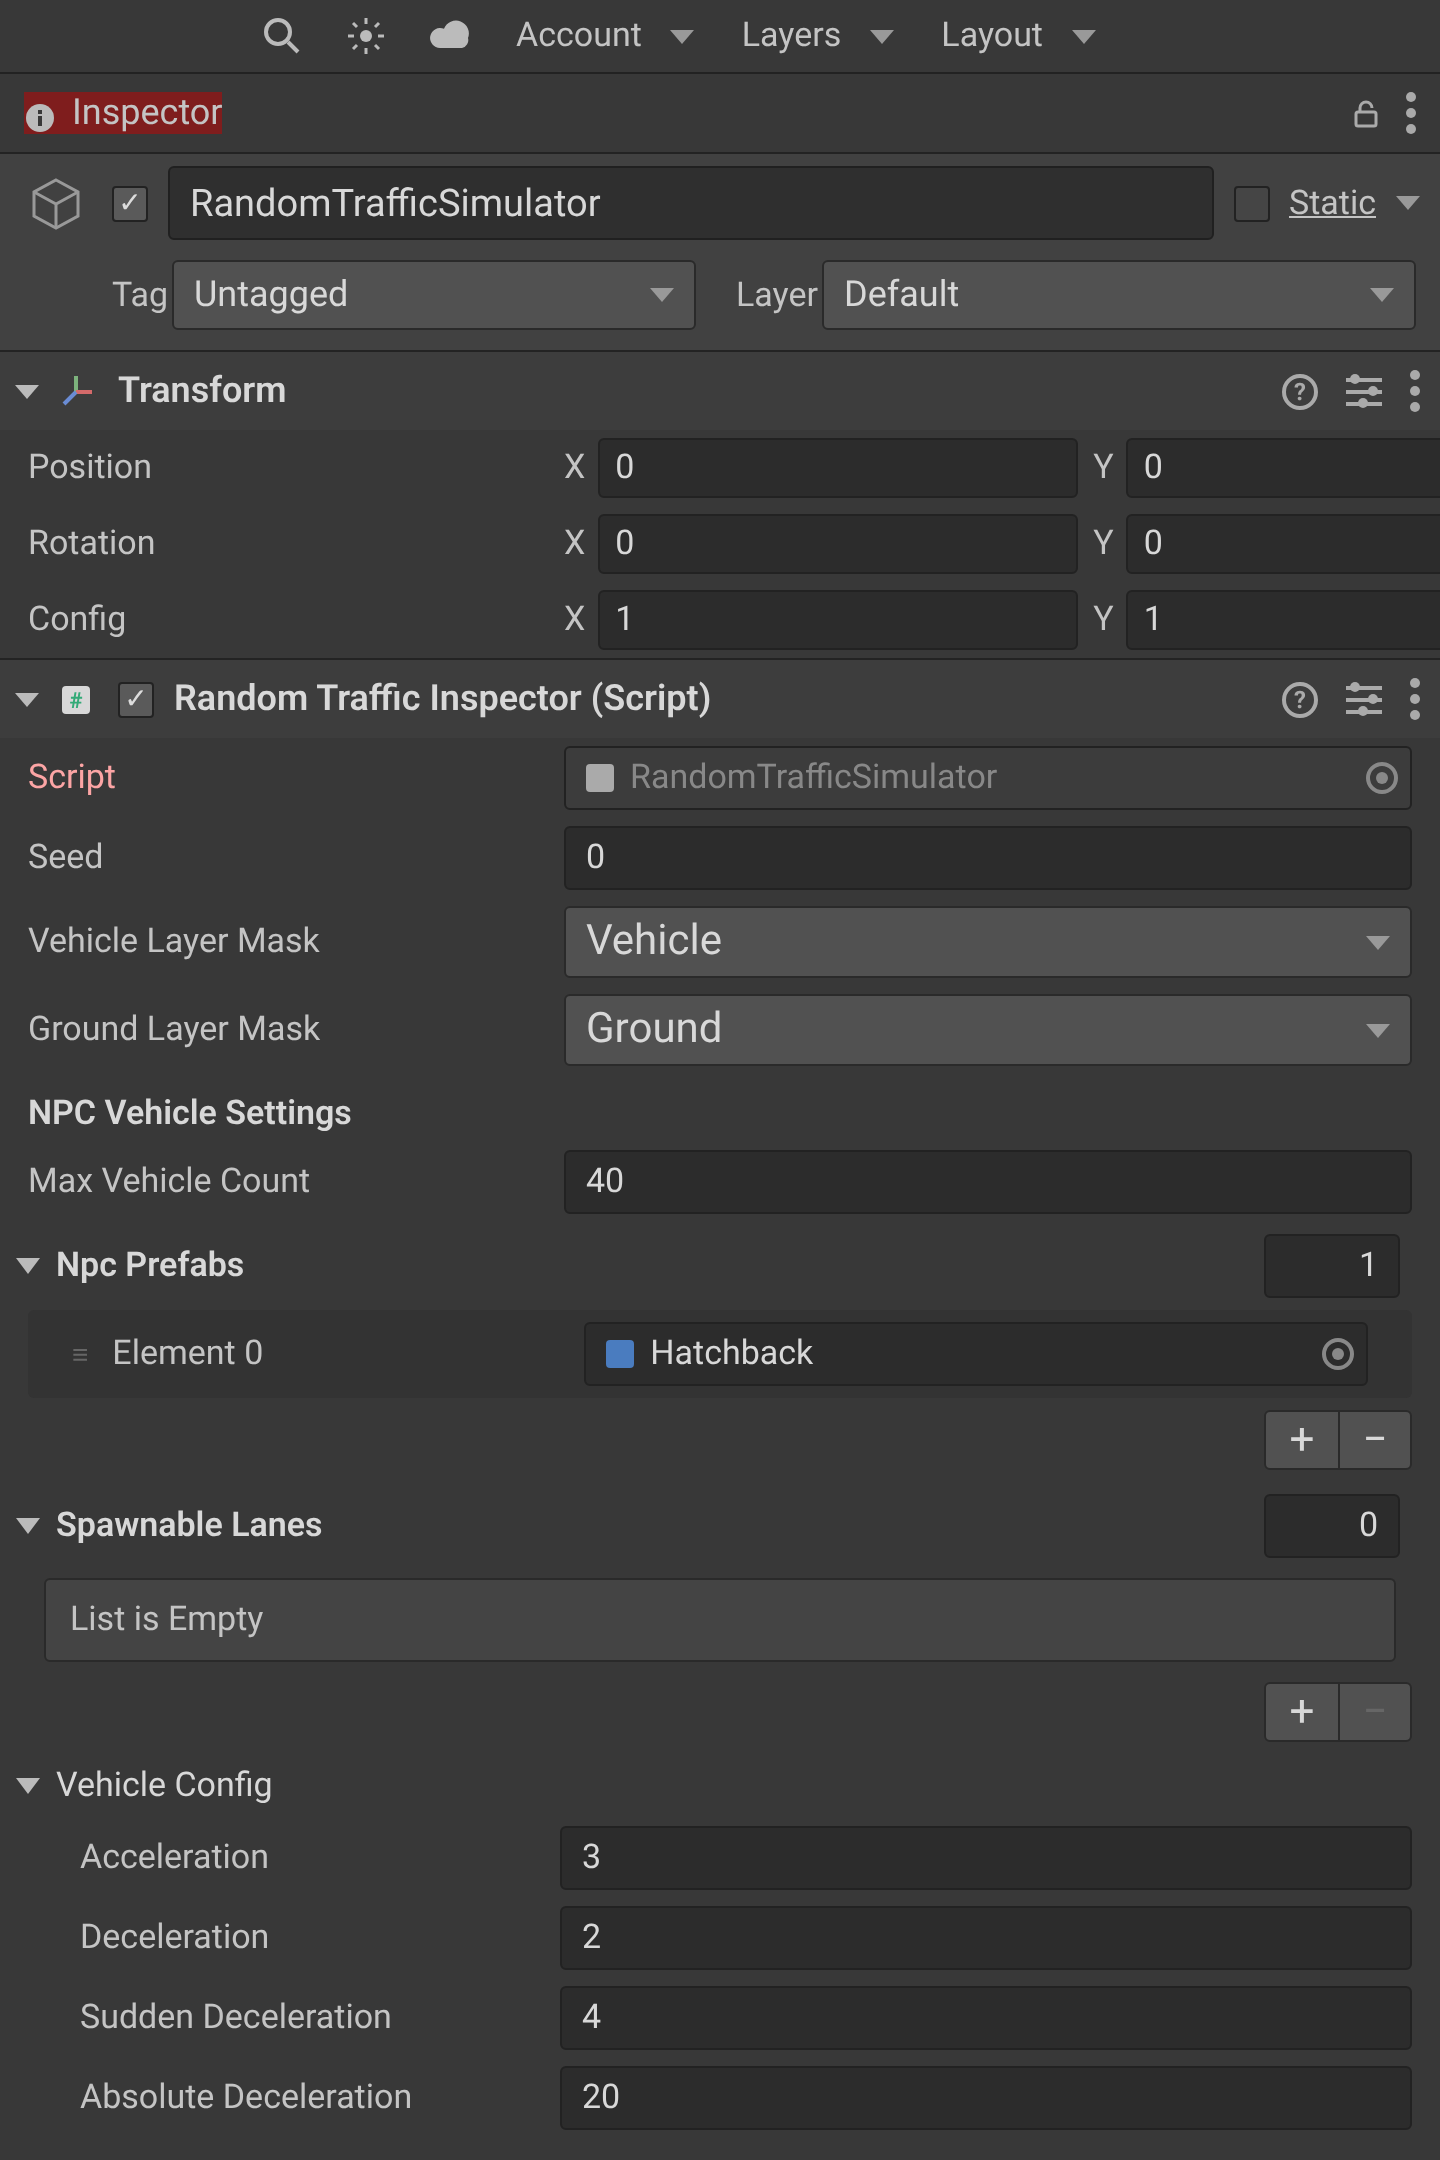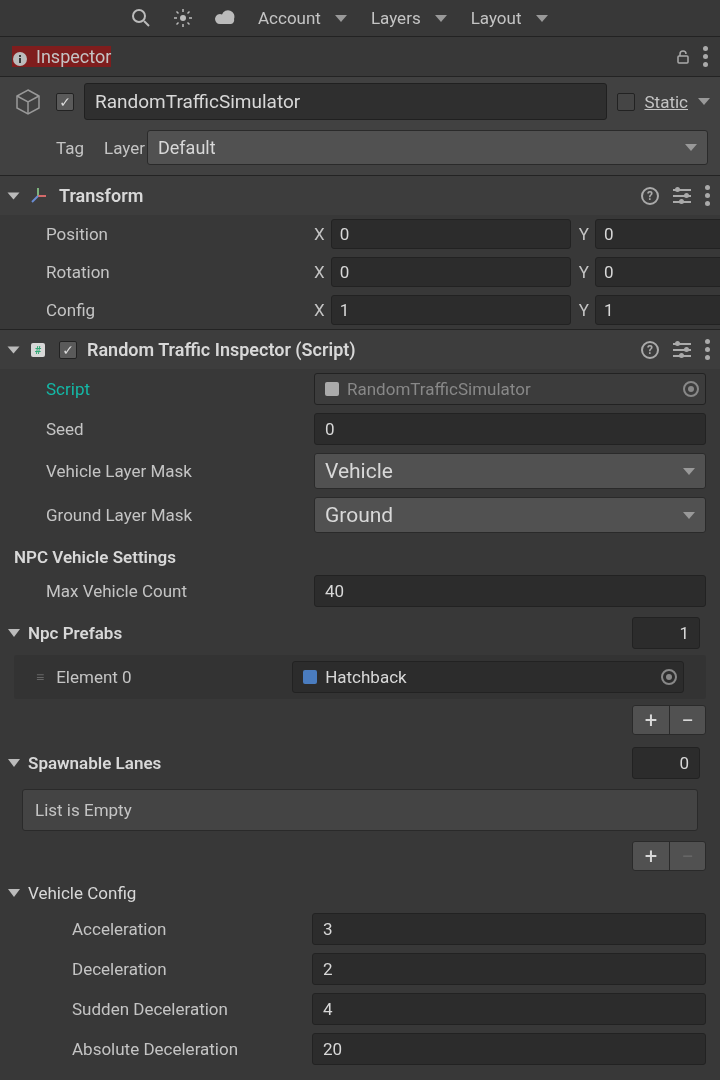--- a/index.html
+++ b/index.html
@@ -43,21 +43,21 @@
   .sliders-ic .ln { height: 2px; background: #aaa; position: relative; }
   .sliders-ic .ln::after { content:''; position:absolute; width:5px; height:5px; background:#aaa; border-radius:50%; top:-2px; }
   .sliders-ic .ln:nth-child(1)::after { left: 2px; }
   .sliders-ic .ln:nth-child(2)::after { right: 2px; }
   .sliders-ic .ln:nth-child(3)::after { left: 6px; }
   .kebab { width: 5px; display:flex; flex-direction:column; gap:3px; }
   .kebab div { width:5px; height:5px; background:#aaa; border-radius:50%; }
 
   .prop-body { background: #383838; }
   .prop-row { display: flex; align-items: center; padding: 4px 14px; min-height: 32px; gap: 8px; }
-  .prop-label { width: 260px; color: #c4c4c4; flex-shrink: 0; margin-left: 32px; }
+  .prop-label { width: 260px; color: #c4c4c4; flex-shrink: 0; }
   .vec3 { display: flex; flex: 1; gap: 8px; align-items: center; }
   .vec-cell { display: flex; align-items: center; gap: 6px; flex: 1; }
   .vec-axis { color: #c4c4c4; }
   .num-input { flex: 1; min-width: 0; background: #2c2c2c; border: 1px solid #222; border-radius: 3px; color: #d8d8d8; padding: 4px 8px; font-size: 17px; }
   .full-input { flex: 1; background: #2c2c2c; border: 1px solid #222; border-radius: 3px; color: #d8d8d8; padding: 5px 10px; font-size: 17px; }
   .full-dd { flex: 1; background: #515151; border: 1px solid #2a2a2a; border-radius: 3px; color: #d8d8d8; padding: 5px 10px; display: flex; align-items: center; justify-content: space-between; font-size: 21px; }
   .obj-field { flex: 1; background: #2c2c2c; border: 1px solid #222; border-radius: 3px; color: #d8d8d8; padding: 5px 10px; display: flex; align-items: center; gap: 8px; position: relative; font-size: 17px; }
   .obj-field.disabled { background: #3c3c3c; color: #888; }
   .obj-pick { position: absolute; right: 6px; width: 16px; height: 16px; border: 2px solid #888; border-radius: 50%; display: flex; align-items: center; justify-content: center; }
   .obj-pick::after { content:''; width:6px; height:6px; background:#888; border-radius:50%; }
@@ -169,20 +169,24 @@
       <span class="mark">✓</span>
     </div>
   <input class="name-input" value="RandomTrafficSimulator" style="">
   <div class="static-chk"></div>
   <span class="static-lbl">Static</span>
   <div class="caret-sm"></div>
 </div>
 
 <div class="tag-row">
   <span class="lbl">Tag</span>
+  <div class="dd tag-dd">
+    <span>Untagged</span>
+    <div class="caret-sm"></div>
+  </div>
   <span class="lbl" style="margin-left:18px">Layer</span>
   <div class="dd layer-dd">
     <span>Default</span>
     <div class="caret-sm"></div>
   </div>
 </div>
 
 <div class="section-hdr">
   <div class="fold open"></div>
   <div class="sec-icon">
@@ -274,21 +278,21 @@
     <div class="kebab">
         <div></div>
         <div></div>
         <div></div>
       </div>
   </div>
 </div>
 
 <div class="prop-body">
   <div class="prop-row">
-    <span class="prop-label" style="color:#14b8a6">Script</span>
+    <span class="prop-label" style="color:#fca5a5">Script</span>
     <div class="obj-field disabled">
       <div class="obj-ic script"></div>
       <span>RandomTrafficSimulator</span>
       <div class="obj-pick"></div>
     </div>
   </div>
   <div class="prop-row">
     <span class="prop-label">Seed</span>
     <input class="full-input" value="0" style="">
   </div>

